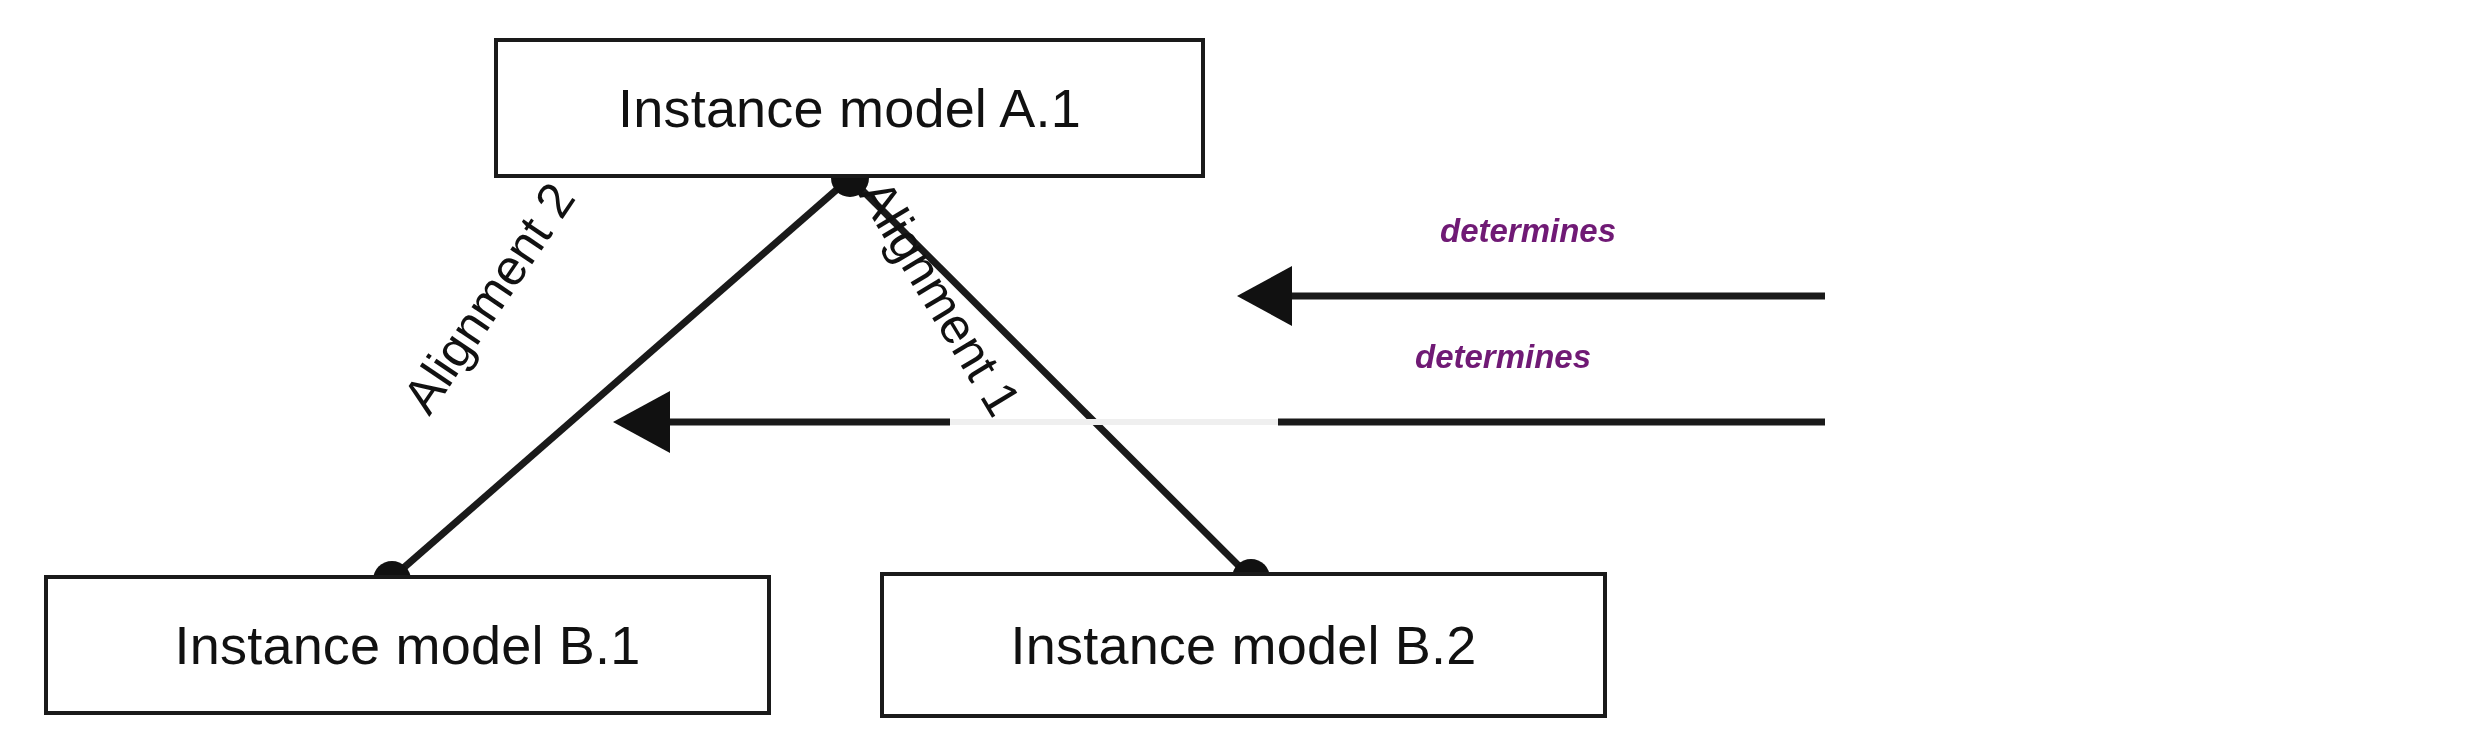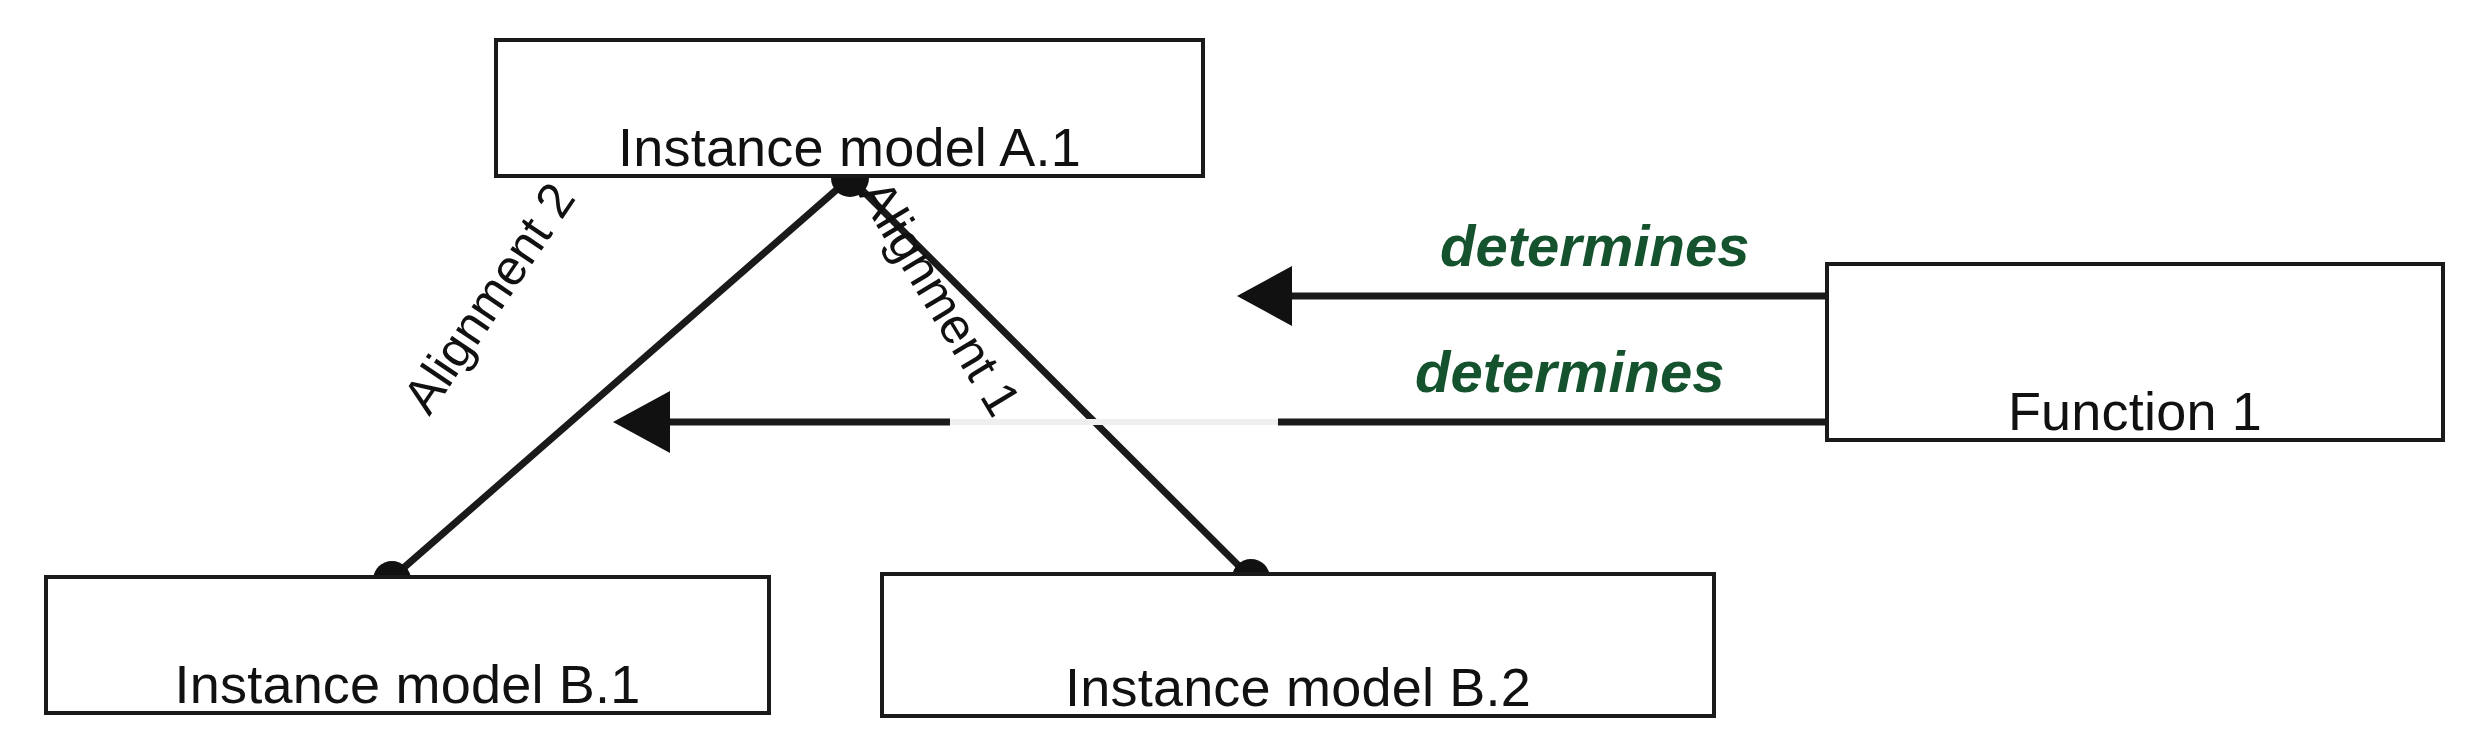--- a/index.html
+++ b/index.html
@@ -23,21 +23,21 @@
     top: 0;
     width: 2484px;
     height: 756px;
   }
   .node-box {
     position: absolute;
     box-sizing: border-box;
     background: #ffffff;
     border: 4px solid #1a1a1a;
     display: flex;
-    align-items: flex-end;
+    align-items: center;
     justify-content: center;
     z-index: 3;
   }
   .node-label {
     font-family: "Liberation Sans", sans-serif;
     font-size: 54px;
     color: #111111;
     line-height: 1;
     letter-spacing: 0.2px;
     white-space: nowrap;
@@ -49,28 +49,28 @@
     color: #111111;
     white-space: nowrap;
     z-index: 5;
     transform-origin: 50% 50%;
   }
   .rel-label {
     position: absolute;
     font-family: "Liberation Sans", sans-serif;
     font-style: italic;
     font-weight: bold;
-    font-size: 58px;
-    color: #14532d;
+    font-size: 33px;
+    color: #701a75;
     white-space: nowrap;
     z-index: 5;
   }
   #box-a1  { left: 494px;  top: 38px;  width: 711px; height: 140px; }
   #box-b1  { left: 44px;   top: 575px; width: 727px; height: 140px; }
-  #box-b2  { left: 880px;  top: 572px; width: 836px; height: 146px; }
+  #box-b2  { left: 880px;  top: 572px; width: 727px; height: 146px; }
   #box-fn1 { left: 1825px; top: 262px; width: 620px; height: 180px; }
 
   #label-alignment-2 { left: 249px; top: 148px; width: 480px; height: 300px;
                        display: flex; align-items: center; justify-content: center;
                        transform: rotate(-56deg); }
   #label-alignment-1 { left: 430px; top: 148px; width: 1020px; height: 300px;
                        display: flex; align-items: center; justify-content: center;
                        transform: rotate(59deg); }
 
   #label-determines-1 { left: 1440px; top: 212px; }
@@ -105,23 +105,20 @@
   </div>
 
   <div id="box-b1" class="node-box">
     <span class="node-label">Instance model B.1</span>
   </div>
 
   <div id="box-b2" class="node-box">
     <span class="node-label">Instance model B.2</span>
   </div>
 
-  <div id="box-fn1" class="node-box">
-    <span class="node-label">Function 1</span>
-  </div>
 
   <div id="label-alignment-2" class="edge-label">
     <span>Alignment 2</span>
   </div>
 
   <div id="label-alignment-1" class="edge-label">
     <span>Alignment 1</span>
   </div>
 
   <div id="label-determines-1" class="rel-label">determines</div>

